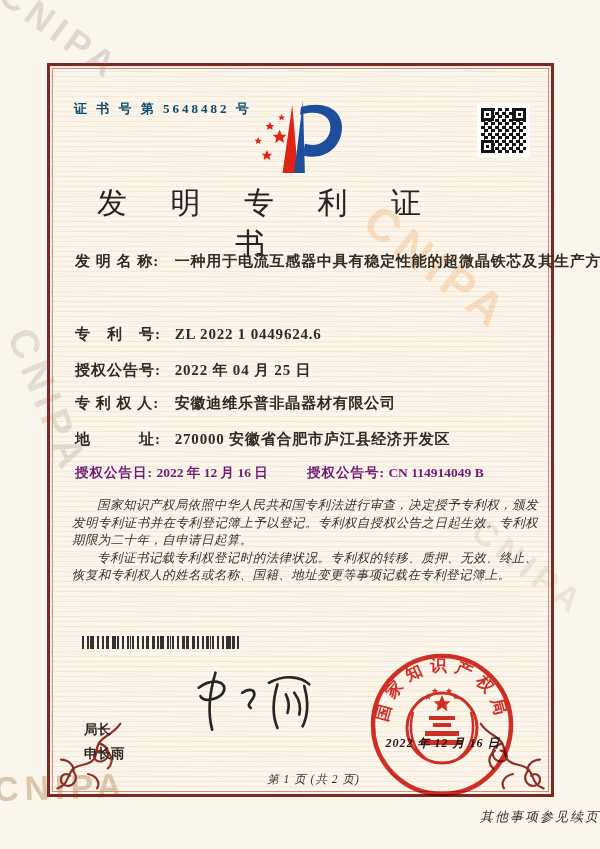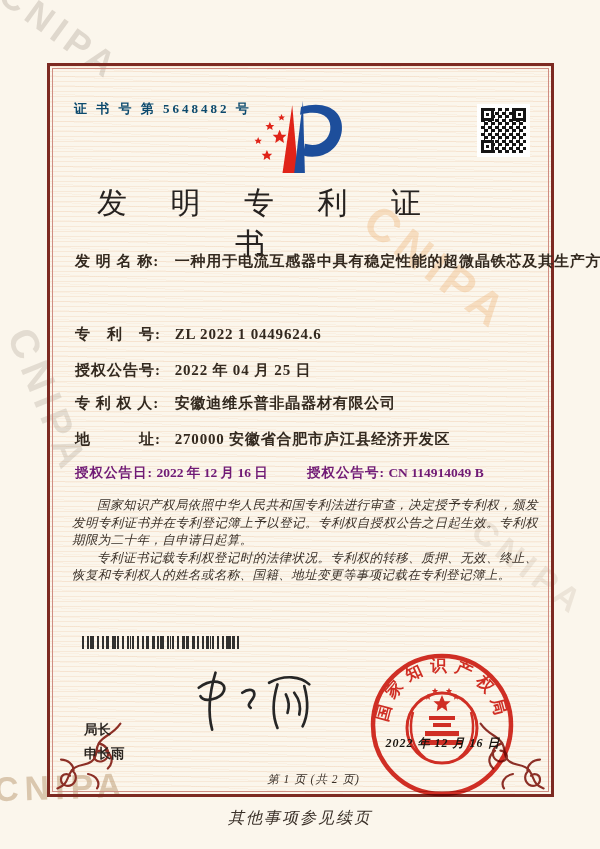--- a/index.html
+++ b/index.html
@@ -70,22 +70,22 @@
             font-weight:700;font-size:13.5px;color:#2b2520;line-height:24px;margin-top:32px;}
   .sig{position:absolute;left:182px;top:664px;width:134px;height:76px;}
 
   .seal{position:absolute;left:367px;top:650px;width:150px;height:150px;
         mix-blend-mode:multiply;opacity:.95;}
   .seal-date{position:absolute;left:372px;top:735px;width:142px;text-align:center;
         font-size:12px;font-weight:700;color:#17140f;letter-spacing:1px;white-space:nowrap;
         font-style:italic;}
   .pageno{position:absolute;left:47px;top:772px;width:507px;text-align:center;
         font-size:11.5px;color:#3a3028;font-style:italic;letter-spacing:1px;padding-left:13px;}
-  .footnote{position:absolute;left:0;top:808px;width:600px;text-align:center;
-        font-size:16px;color:#3a3028;font-style:italic;letter-spacing:2px;}
+  .footnote{position:absolute;left:0;top:808px;width:600px;text-align:right;
+        font-size:13px;color:#3a3028;font-style:italic;letter-spacing:2px;}
 </style>
 </head>
 <body>
 
 <div class="page">
 
   <div class="texture"></div>
 
   <span class="wm wm1">CNIPA</span>
   <span class="wm wm2">CNIPA</span>

